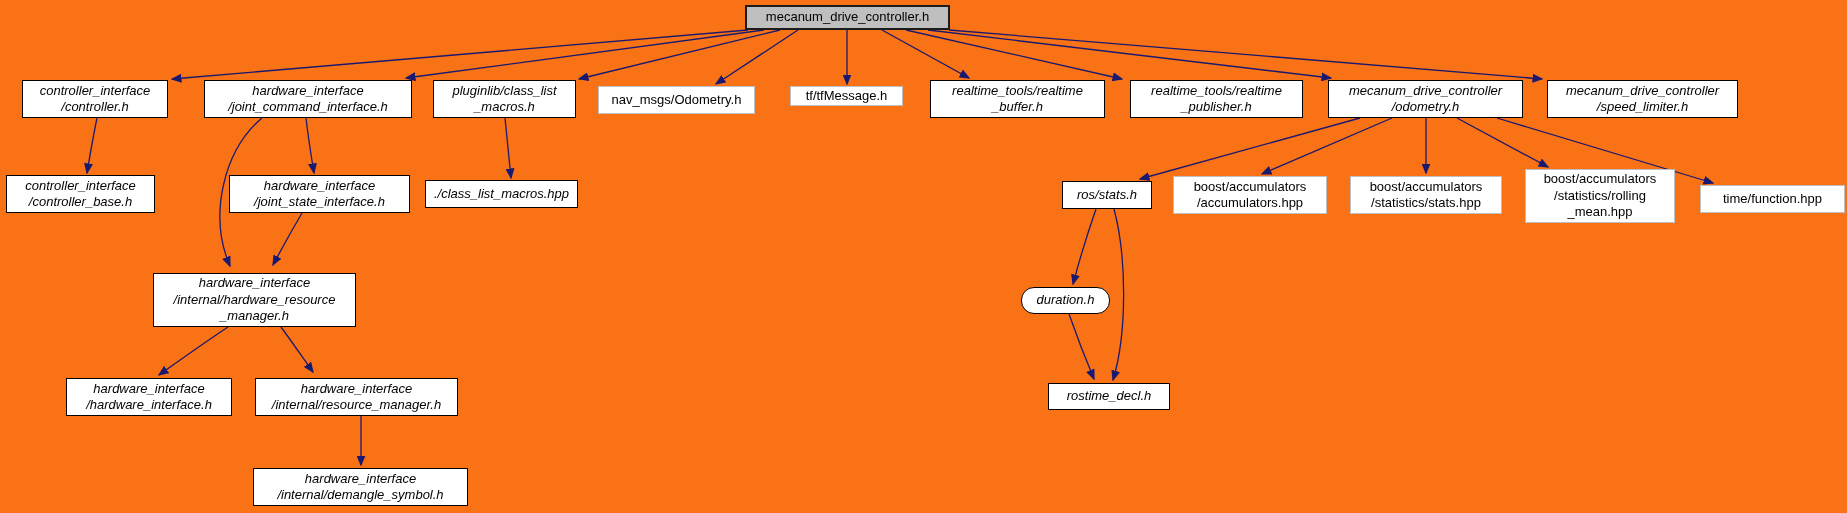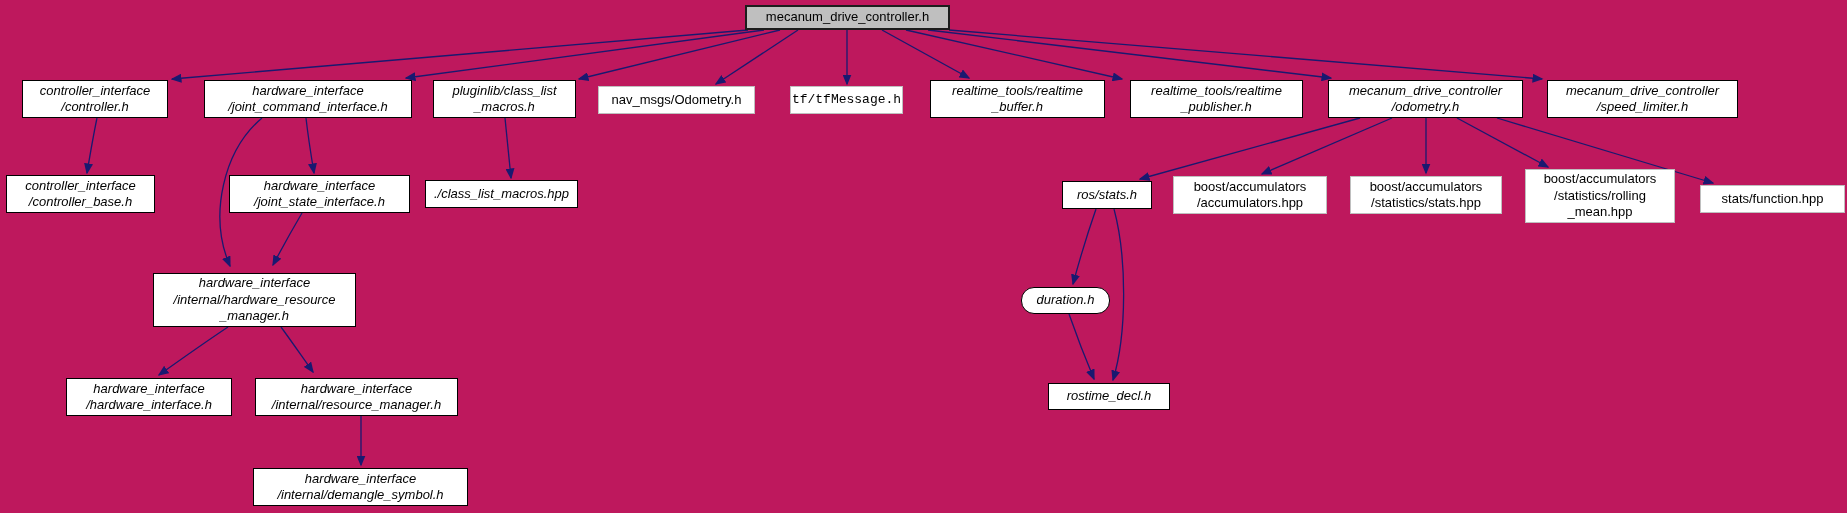--- a/index.html
+++ b/index.html
@@ -1,20 +1,20 @@
 <!DOCTYPE html>
 <html><head>
 <meta charset="utf-8">
 <style>
   html, body { margin: 0; padding: 0; background: #ffffff; }
   #stage {
     position: relative;
     width: 1847px;
     height: 513px;
-    background: #be185d;
+    background: #f97316;
     font-family: "Liberation Sans", "DejaVu Sans", sans-serif;
     overflow: hidden;
   }
   #edge-layer {
     position: absolute;
     left: 0; top: 0;
     width: 1847px; height: 513px;
   }
   .edge {
     fill: none;
@@ -85,21 +85,21 @@
   </svg>
 
 <div class="node root" style="left: 745px; top: 5px; width: 205px; height: 25px;">mecanum_drive_controller.h</div>
     <div class="node doc" style="left: 22px; top: 80px; width: 146px; height: 38px;">controller_interface
 /controller.h</div>
     <div class="node doc" style="left: 204px; top: 80px; width: 208px; height: 38px;">hardware_interface
 /joint_command_interface.h</div>
     <div class="node ext" style="left: 598px; top: 86px; width: 157px; height: 28px;">nav_msgs/Odometry.h</div>
     <div class="node doc" style="left: 433px; top: 80px; width: 143px; height: 38px;">pluginlib/class_list
 _macros.h</div>
-    <div class="node ext" style="left: 790px; top: 86px; width: 113px; height: 28px; font-family: Liberation Mono, monospace;">tf/tfMessage.h</div>
+    <div class="node ext" style="left: 790px; top: 86px; width: 113px; height: 20px;">tf/tfMessage.h</div>
     <div class="node doc" style="left: 930px; top: 80px; width: 175px; height: 38px;">realtime_tools/realtime
 _buffer.h</div>
     <div class="node doc" style="left: 1130px; top: 80px; width: 173px; height: 38px;">realtime_tools/realtime
 _publisher.h</div>
     <div class="node doc" style="left: 1328px; top: 80px; width: 195px; height: 38px;">mecanum_drive_controller
 /odometry.h</div>
     <div class="node doc" style="left: 1547px; top: 80px; width: 191px; height: 38px;">mecanum_drive_controller
 /speed_limiter.h</div>
     <div class="node doc" style="left: 6px; top: 175px; width: 149px; height: 38px;">controller_interface
 /controller_base.h</div>
@@ -107,21 +107,21 @@
 /joint_state_interface.h</div>
     <div class="node doc" style="left: 425px; top: 180px; width: 153px; height: 28px;">./class_list_macros.hpp</div>
     <div class="node doc" style="left: 1062px; top: 181px; width: 90px; height: 28px;">ros/stats.h</div>
     <div class="node ext" style="left: 1173px; top: 176px; width: 154px; height: 38px;">boost/accumulators
 /accumulators.hpp</div>
     <div class="node ext" style="left: 1350px; top: 176px; width: 152px; height: 38px;">boost/accumulators
 /statistics/stats.hpp</div>
     <div class="node ext" style="left: 1525px; top: 169px; width: 150px; height: 54px;">boost/accumulators
 /statistics/rolling
 _mean.hpp</div>
-    <div class="node ext" style="left: 1700px; top: 185px; width: 145px; height: 28px;">stats/function.hpp</div>
+    <div class="node ext" style="left: 1700px; top: 185px; width: 145px; height: 28px;">time/function.hpp</div>
     <div class="node doc" style="left: 153px; top: 273px; width: 203px; height: 54px;">hardware_interface
 /internal/hardware_resource
 _manager.h</div>
     <div class="node doc" style="left: 1021px; top: 287px; width: 89px; height: 27px; border-radius: 13px;">duration.h</div>
     <div class="node doc" style="left: 66px; top: 378px; width: 166px; height: 38px;">hardware_interface
 /hardware_interface.h</div>
     <div class="node doc" style="left: 255px; top: 378px; width: 203px; height: 38px;">hardware_interface
 /internal/resource_manager.h</div>
     <div class="node doc" style="left: 1048px; top: 383px; width: 122px; height: 27px;">rostime_decl.h</div>
     <div class="node doc" style="left: 253px; top: 468px; width: 215px; height: 38px;">hardware_interface

